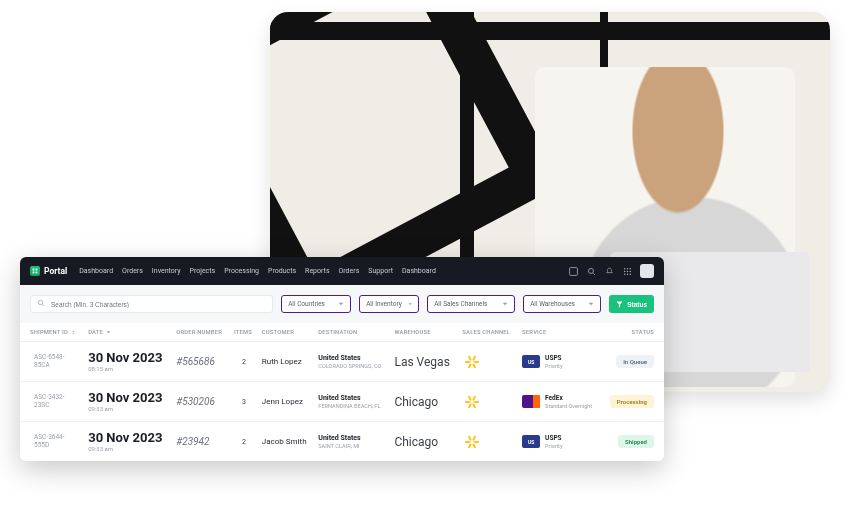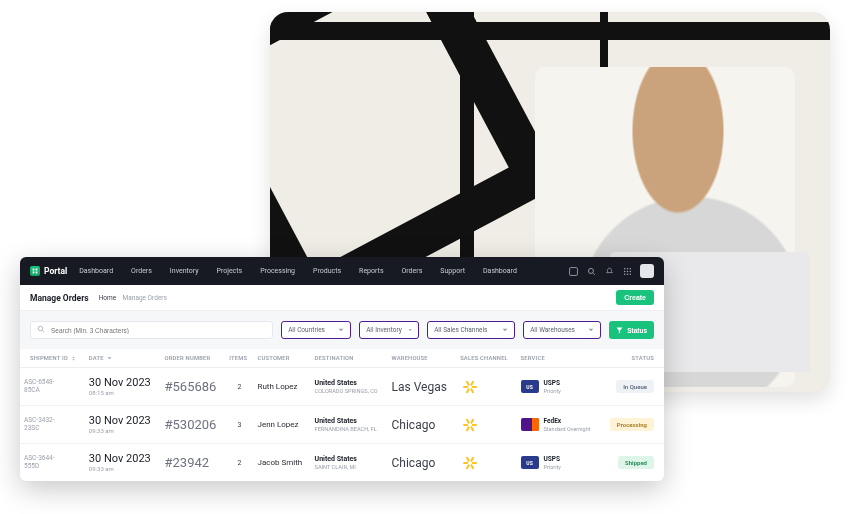--- a/index.html
+++ b/index.html
@@ -54,21 +54,21 @@
     background: #171a23;
     display: flex; align-items: center;
     padding: 0 10px;
     gap: 12px;
     color: #c9cbd3;
     font-size: 7px;
   }
   .brand { display:flex; align-items:center; gap:4px; font-weight:700; color:#fff; font-size: 8.5px; }
   .brand-ico { width:10px; height:10px; background:linear-gradient(#19c37d,#0ea35f); border-radius:2px; display:flex; align-items:center; justify-content:center; }
   .brand-ico svg { width:6px; height:6px; fill:#fff; }
-  .navlinks { display:flex; gap:18px;text-align:right; }
+  .navlinks { display:flex; gap:9px;text-align:right; }
   .navlinks span { cursor:pointer; }
   .topright { margin-left:auto; display:flex; gap:8px; align-items:center; }
   .topright .ico { width:10px; height:10px; display:flex; align-items:center; justify-content:center; }
   .topright svg { width:9px; height:9px; fill:#a6a9b5; }
   .avatar { width:14px; height:14px; border-radius:3px; background:#e3e5ea; }
   .headerbar {
     height:26px; border-bottom:1px solid #eceef2; display:flex; align-items:center;
     padding:0 10px; font-size:7.5px; gap:10px;
   }
   .headerbar h1 { font-size:8.5px; font-weight:700; color:#1a1d27; }
@@ -115,26 +115,26 @@
   }
   thead th:first-child { padding-left:10px; }
   thead th:last-child { padding-right:10px; text-align:right; }
   .th-sort { display:flex; align-items:center; gap:3px; }
   .th-sort svg { width:5px; height:5px; fill:#9aa0ab; }
   tbody td {
     padding:8px 4px; border-bottom:1px solid #f0f1f4;
     color:#3b3f4a; vertical-align:middle;
   }
   tbody tr:last-child td { border-bottom:none; }
-  tbody td:first-child { padding-left:4px; }
+  tbody td:first-child { padding-left:14px; }
   tbody td:last-child { padding-right:10px; text-align:right; }
   .sid { color:#9aa0ab; font-size:6.5px; line-height:1.2; }
-  .date strong { color:#1a1d27; font-weight:400; font-size:11px; display:block; }
+  .date strong { color:#1a1d27; font-weight:700; font-size:13px; display:block; }
   .date .time { color:#9aa0ab; font-size:6px; }
-  .ordnum { color:#6d727e; font-size:13px; }
+  .ordnum { color:#6d727e; font-size:10px;font-style:italic; }
   .items { text-align:center; color:#3b3f4a; }
   .cust { font-size:8px; color:#2a2d36; }
   .dest strong { font-weight:700; color:#1a1d27; display:block; font-size:7px; }
   .dest .sub { color:#9aa0ab; font-size:5.6px; text-transform:uppercase; }
   .wh { color:#3b3f4a; font-size:12px; }
   .ch-ico { width:20px; height:20px; display:flex; align-items:center; justify-content:center; }
   .walmart { color:#ffc220; }
   .walmart svg { width:16px; height:16px; fill:#ffc220; }
   .svc { display:flex; align-items:center; gap:5px; }
   .svc-logo { width:18px; height:13px; border-radius:2px; display:flex; align-items:center; justify-content:center; font-size:5px; font-weight:700; color:#fff; }
@@ -211,29 +211,20 @@
             <circle cx="13" cy="8" r="1.3"></circle>
             <circle cx="3" cy="13" r="1.3"></circle>
             <circle cx="8" cy="13" r="1.3"></circle>
             <circle cx="13" cy="13" r="1.3"></circle>
           </svg>
         </span>
       <div class="avatar"></div>
     </div>
   </div>
 
-  <div class="headerbar">
-    <h1>Manage Orders</h1>
-    <span class="crumb">
-      <span class="home">Home</span>
-      &nbsp;&nbsp;
-      <span>Manage Orders</span>
-    </span>
-    <button class="btn-create">Create</button>
-  </div>
 
   <div class="filterbar">
     <div class="search">
       <span><svg viewBox="0 0 16 16">
             <circle cx="7" cy="7" r="4.5" fill="none" stroke="#9aa0ab" stroke-width="1.5"></circle>
             <line x1="11" y1="11" x2="14" y2="14" stroke="#9aa0ab" stroke-width="1.5"></line>
           </svg></span>
       <input placeholder="Search (Min. 3 Characters)" style="">
     </div>
     <div class="selectbox" style="width:70px">

